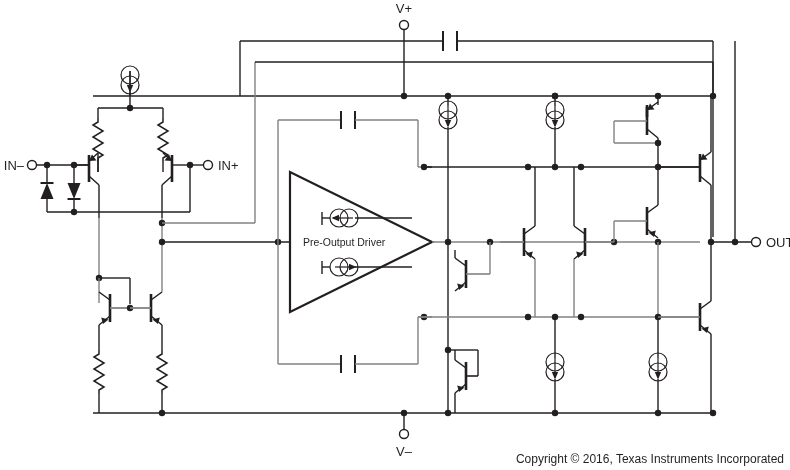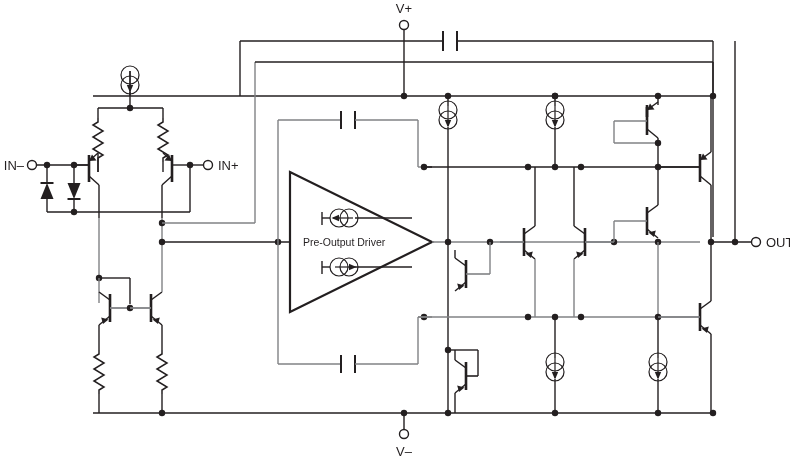--- a/index.html
+++ b/index.html
@@ -421,13 +421,14 @@
       <circle cx="713" cy="413" r="3.2" fill="#231f20"></circle>
     </g>
 
     <g>
       <line x1="93" y1="96" x2="93" y2="96" stroke="#231f20" stroke-width="1.4"></line>
       <line x1="93" y1="413" x2="93" y2="413" stroke="#231f20" stroke-width="1.4"></line>
       <line x1="130" y1="96" x2="130" y2="96" stroke="#231f20" stroke-width="1.4"></line>
     </g>
   </svg>
 
+  <div id="copyright">Copyright © 2016, Texas Instruments Incorporated</div>
 </div>
 
 </body></html>

